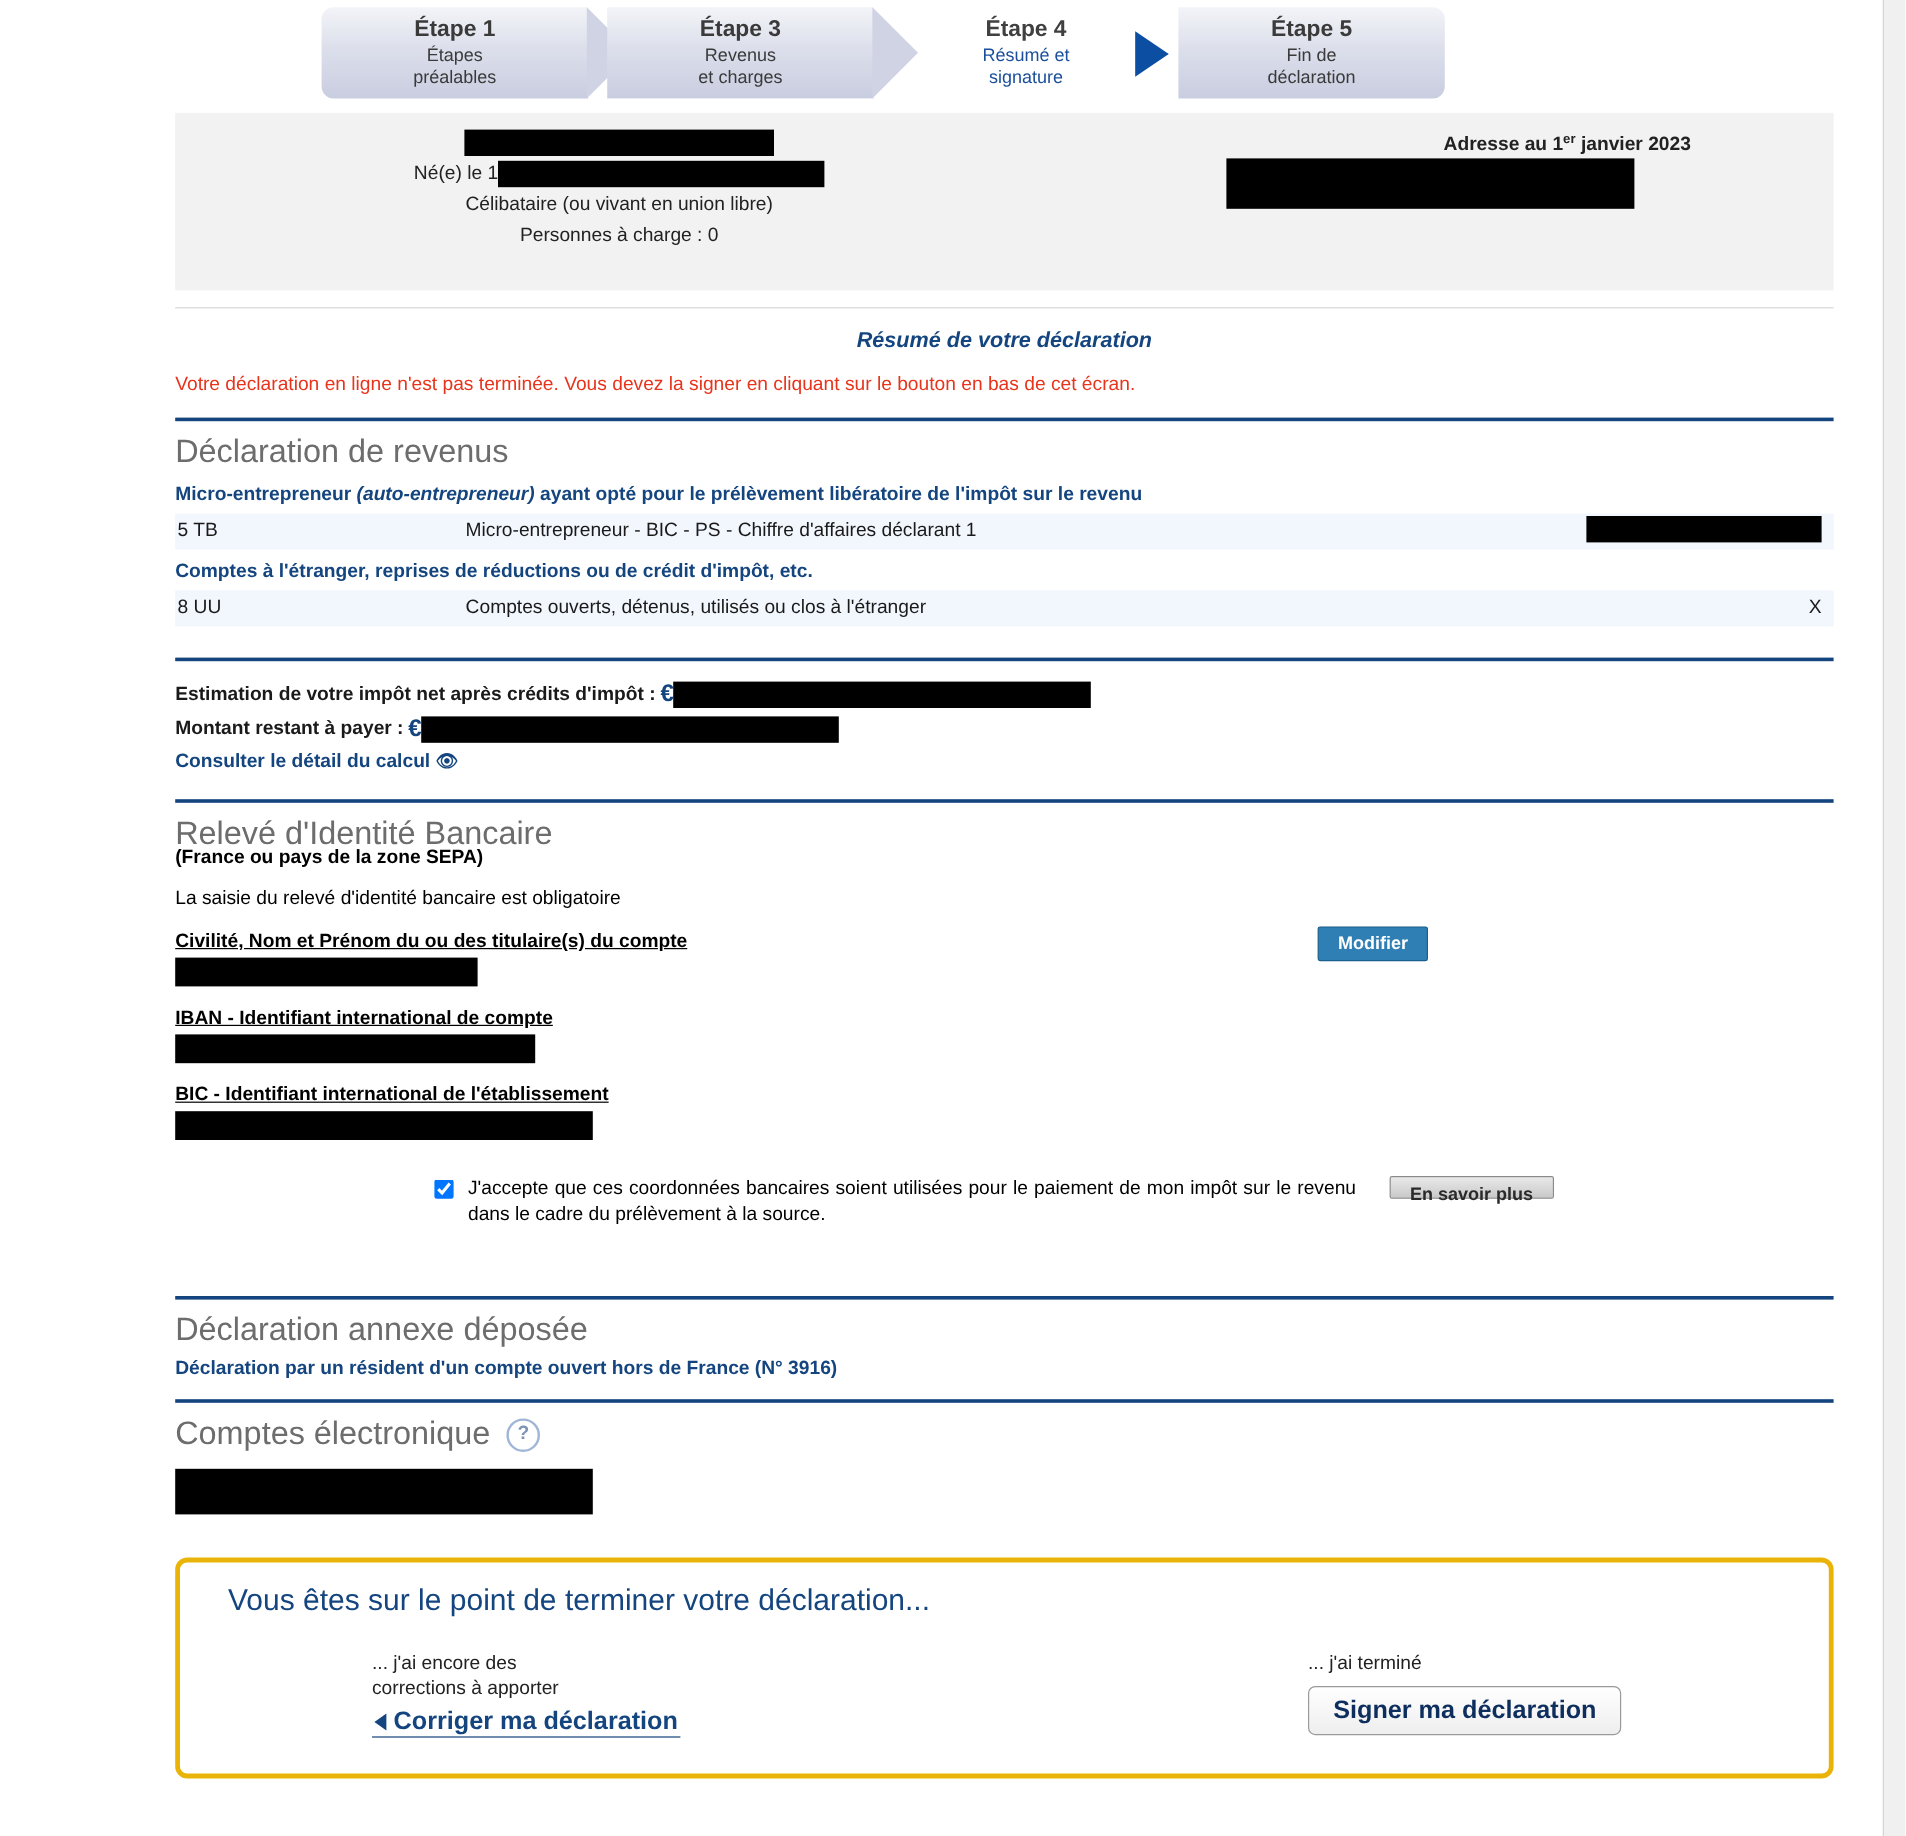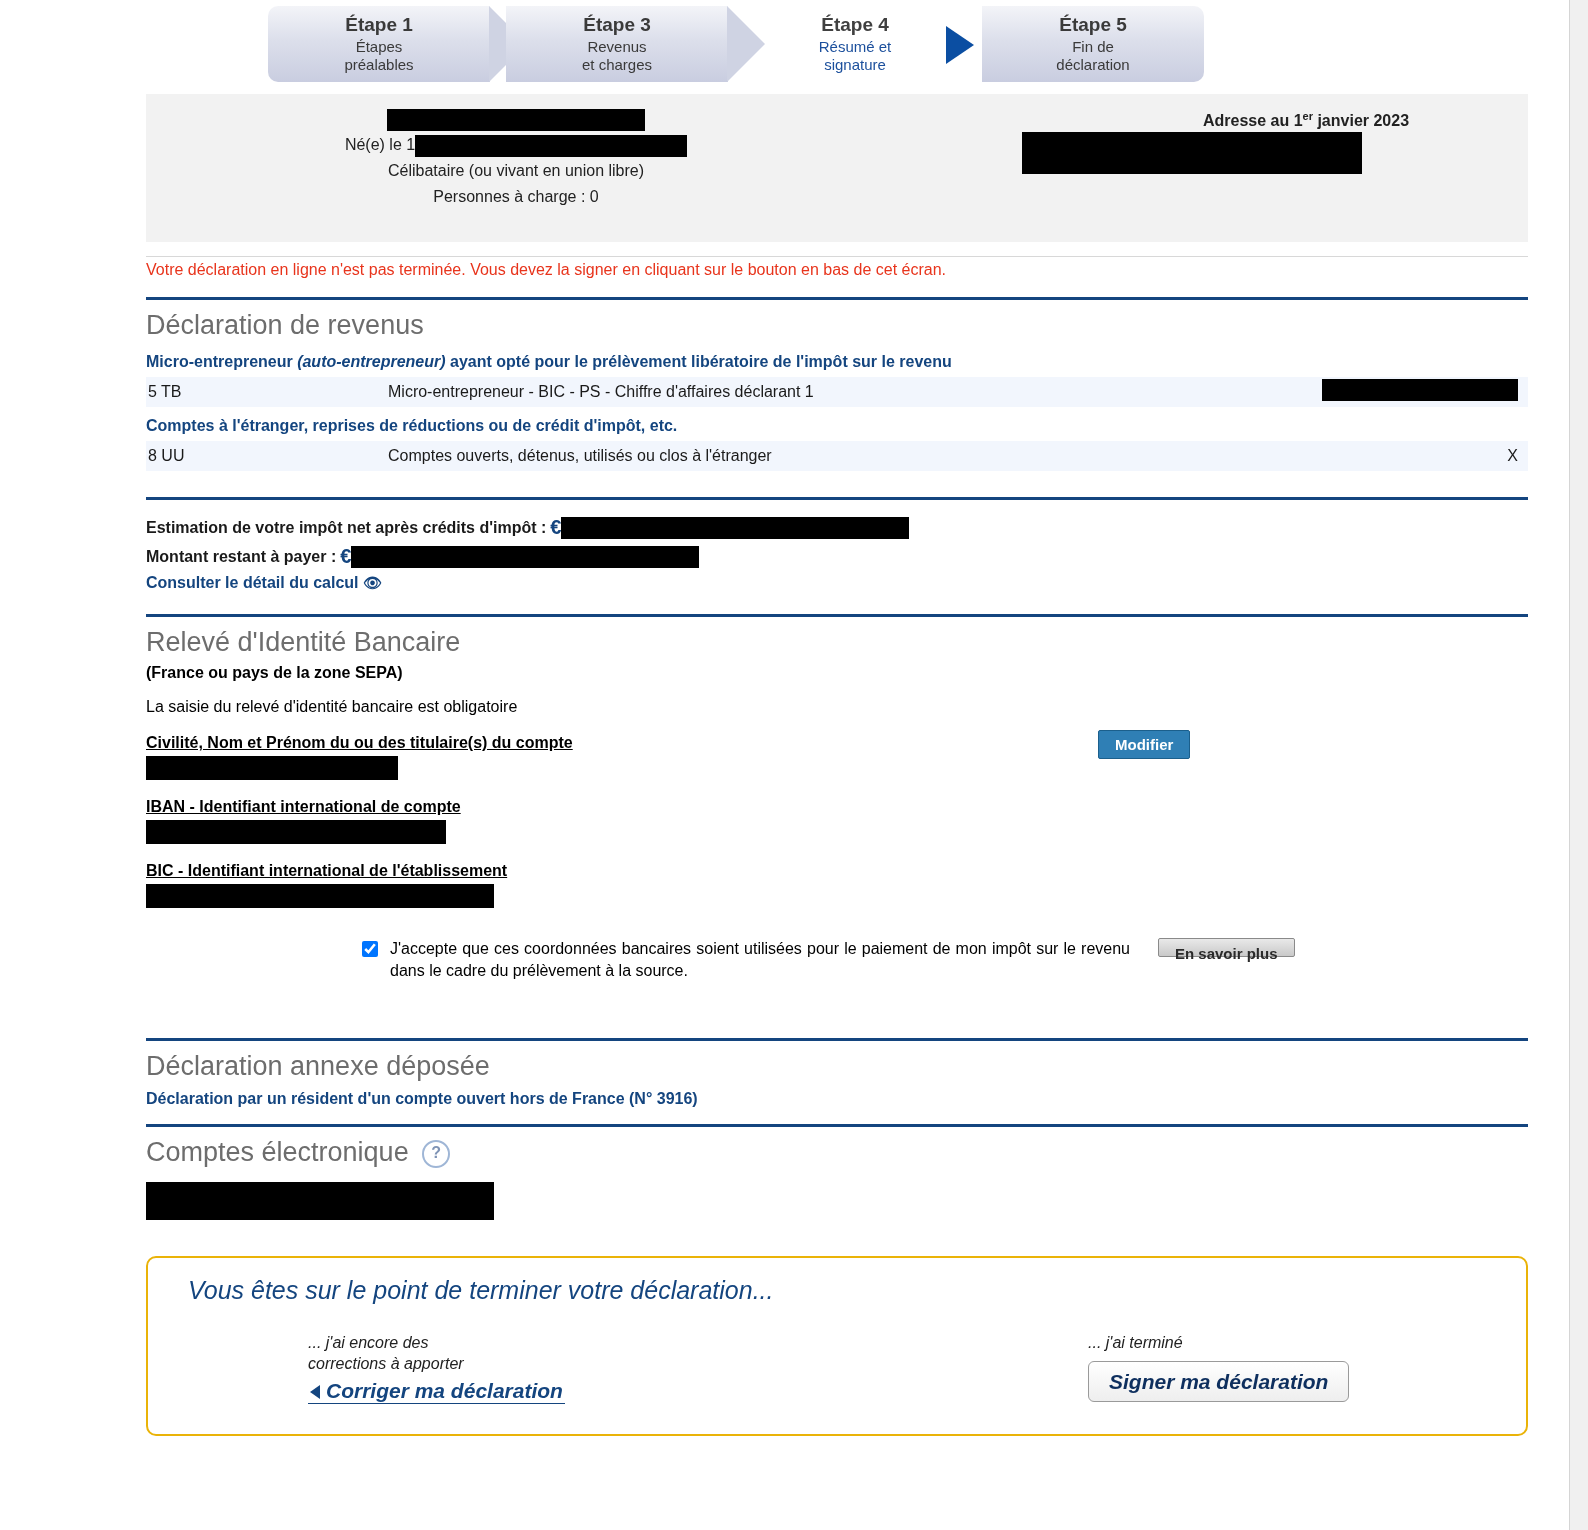--- a/index.html
+++ b/index.html
@@ -277,25 +277,24 @@
   }
   .email-box {
     background: #000;
     width: 348px;
     height: 38px;
     margin-top: 14px;
   }
   
   .final {
     margin: 36px 60px 0 146px;
-    border: 2px solid #eab308;
+    border: 4px solid #eab308;
     border-radius: 10px;
     height: 176px;
     position: relative;
-    font-style: italic;
   }
   .final-title {
     color: #14457f;
     font-size: 25px;
     margin: 18px 0 0 40px;
   }
   .final-left, .final-right {
     position: absolute;
     top: 74px;
     text-align: left;
@@ -393,20 +392,21 @@
       <div>Personnes à charge : 0</div>
     </div>
     <div class="addr-label">
       <span>Adresse au 1</span><sup>er</sup><span> janvier 2023</span>
     </div>
     <div class="addr-box"></div>
   </div>
 
   <div class="content">
     <div class="hr-light"></div>
+    <div class="resume-title">Résumé de votre déclaration</div>
     <div class="warning">Votre déclaration en ligne n'est pas terminée. Vous devez la signer en cliquant sur le bouton en bas de cet écran.</div>
 
     <div class="hr-blue"></div>
 
     
     <div class="section-h1">Déclaration de revenus</div>
 
     <div class="sub-blue">
       <span>Micro-entrepreneur </span><i>(auto-entrepreneur)</i><span> ayant opté pour le prélèvement libératoire de l'impôt sur le revenu</span>
     </div>
@@ -436,21 +436,21 @@
       <span class="bar-black" style="width:348px;"></span>
     </div>
     <div class="detail-link">
       <span>Consulter le détail du calcul</span>
       <span class="eye">👁</span>
     </div>
 
     <div class="hr-blue" style="margin-top:22px;"></div>
 
     
-    <div class="section-h1" style="margin-bottom:12px;">Relevé d'Identité Bancaire</div>
+    <div class="section-h1" style="margin-bottom:2px;">Relevé d'Identité Bancaire</div>
     <div class="rib-sub">(France ou pays de la zone SEPA)</div>
     <div class="rib-text">La saisie du relevé d'identité bancaire est obligatoire</div>
 
     <div style="position:relative;">
       <div class="field-label">Civilité, Nom et Prénom du ou des titulaire(s) du compte</div>
       <div class="field-box" style="width:252px;"></div>
       <div class="btn-modifier" style="left:952px;top:-4px;">Modifier</div>
     </div>
 
     <div class="field-label" style="margin-top:18px;">IBAN - Identifiant international de compte</div>

